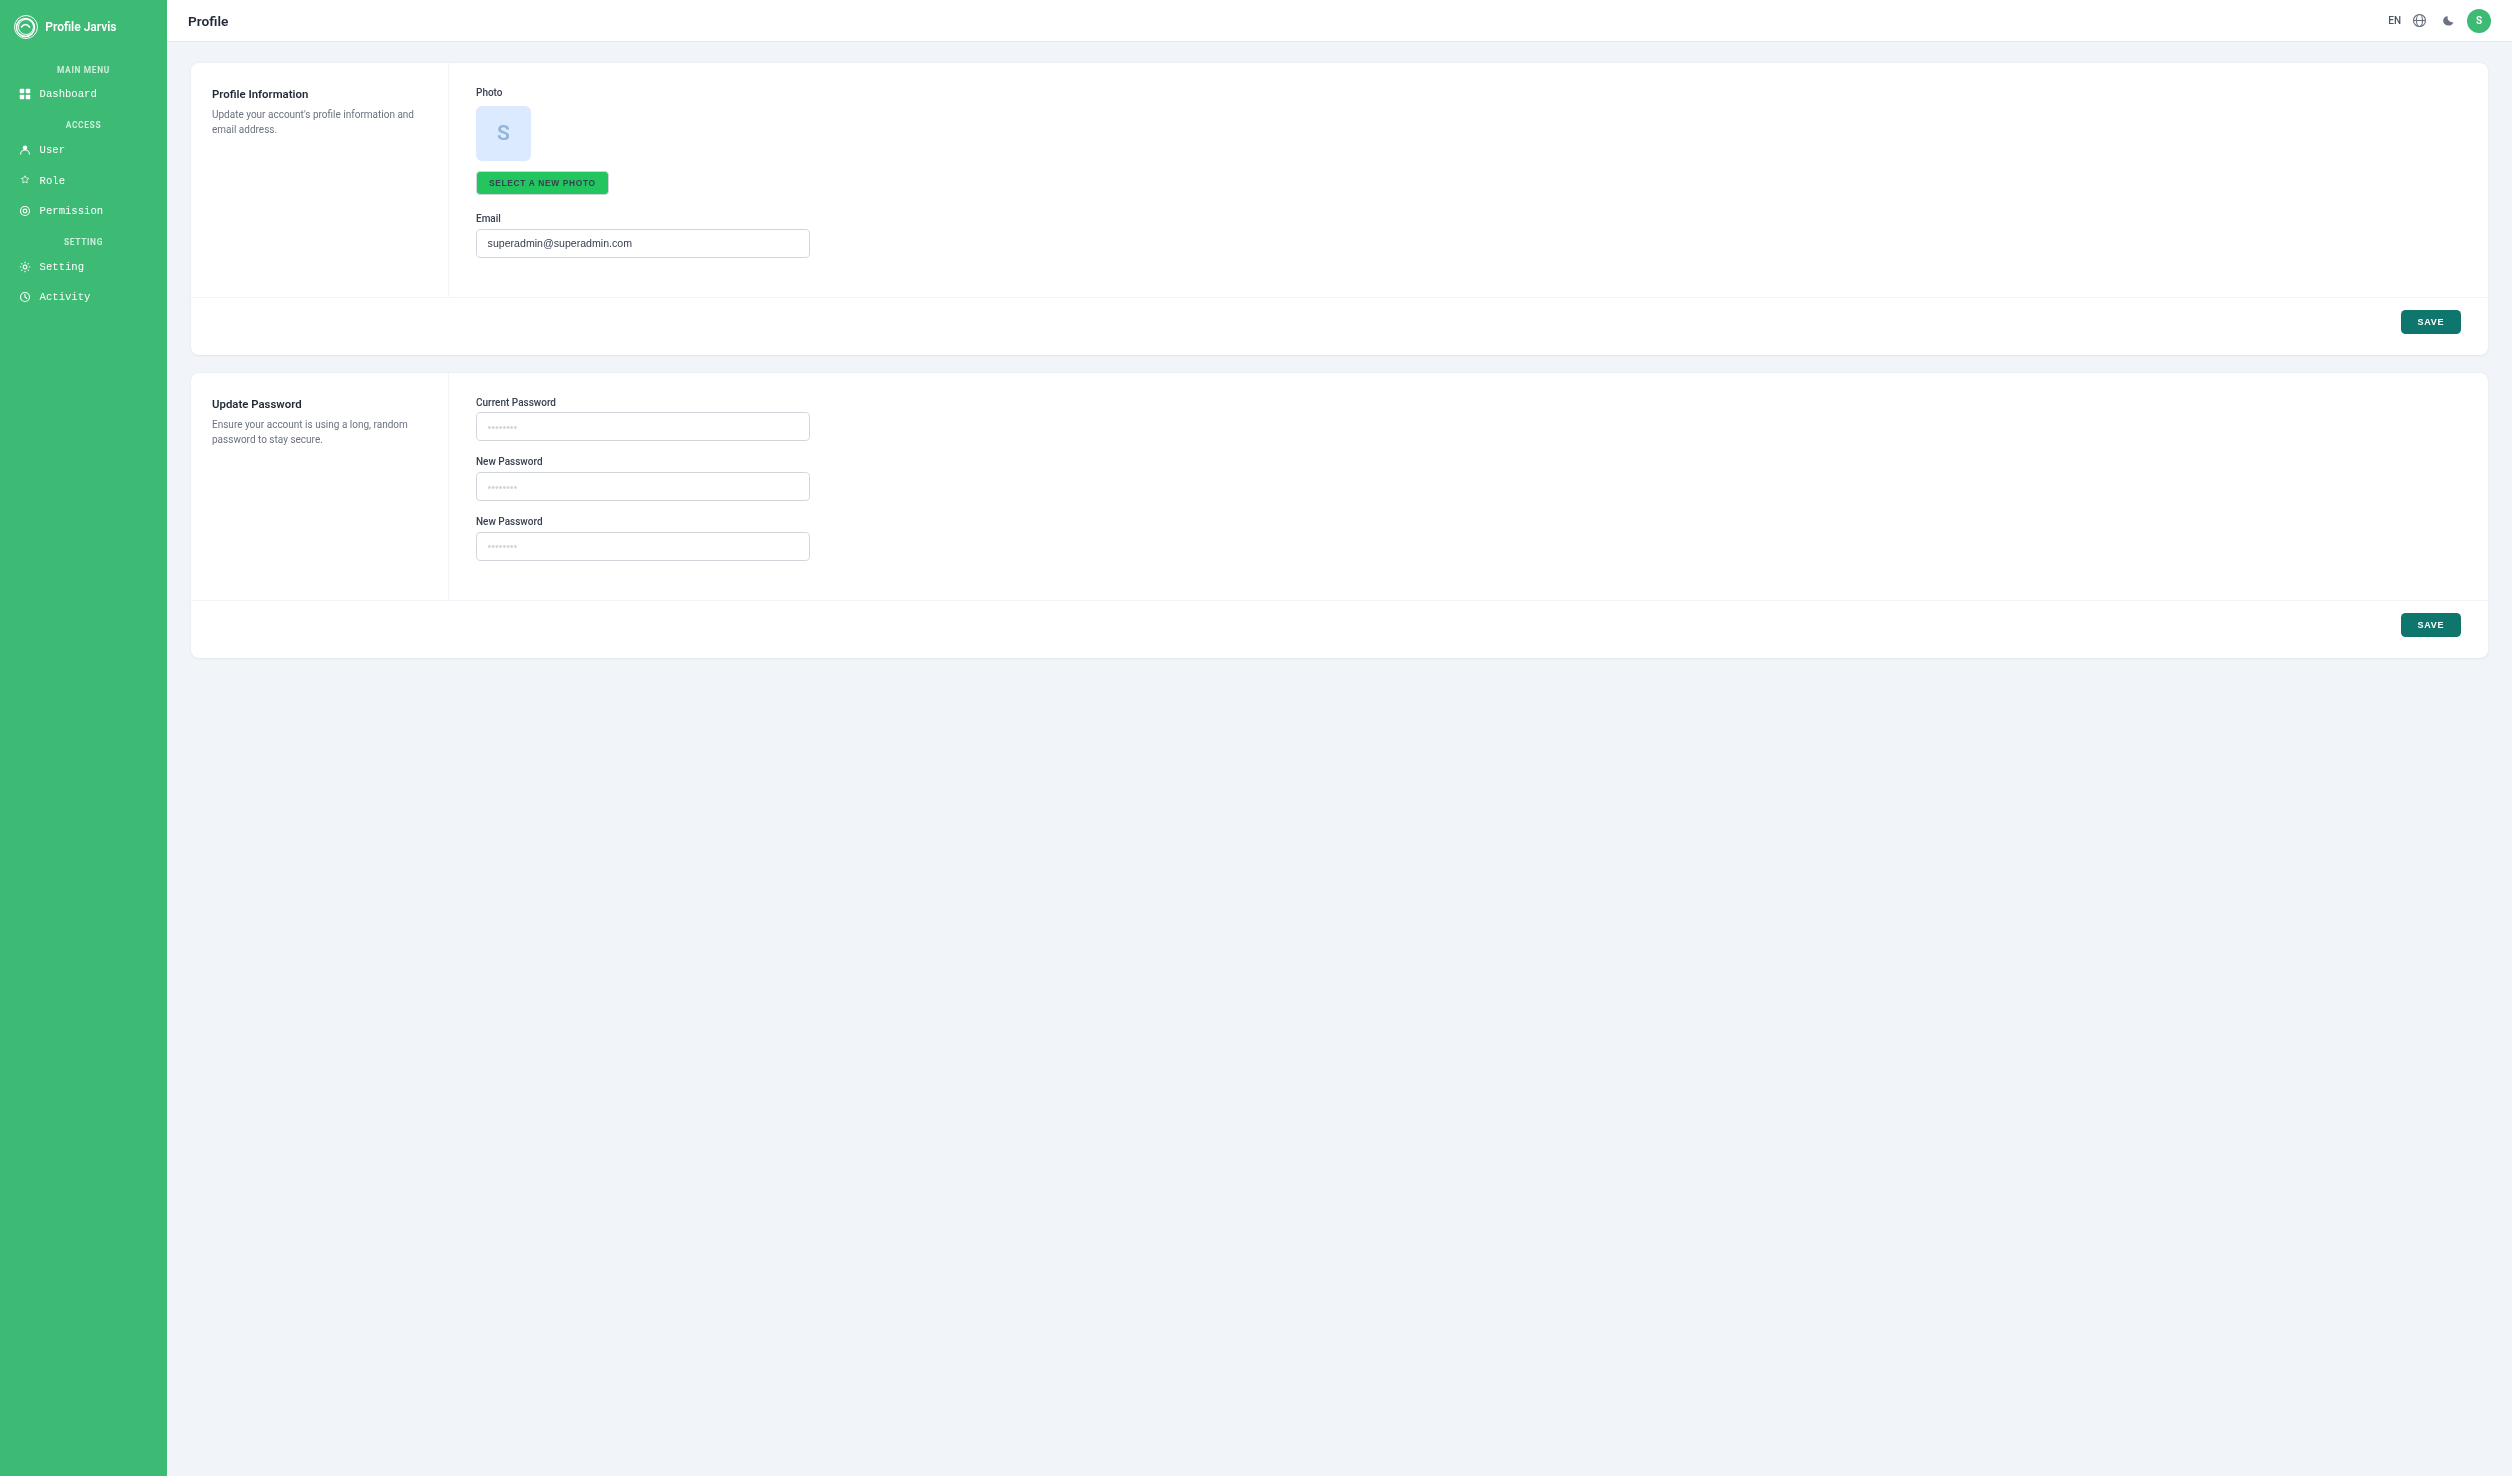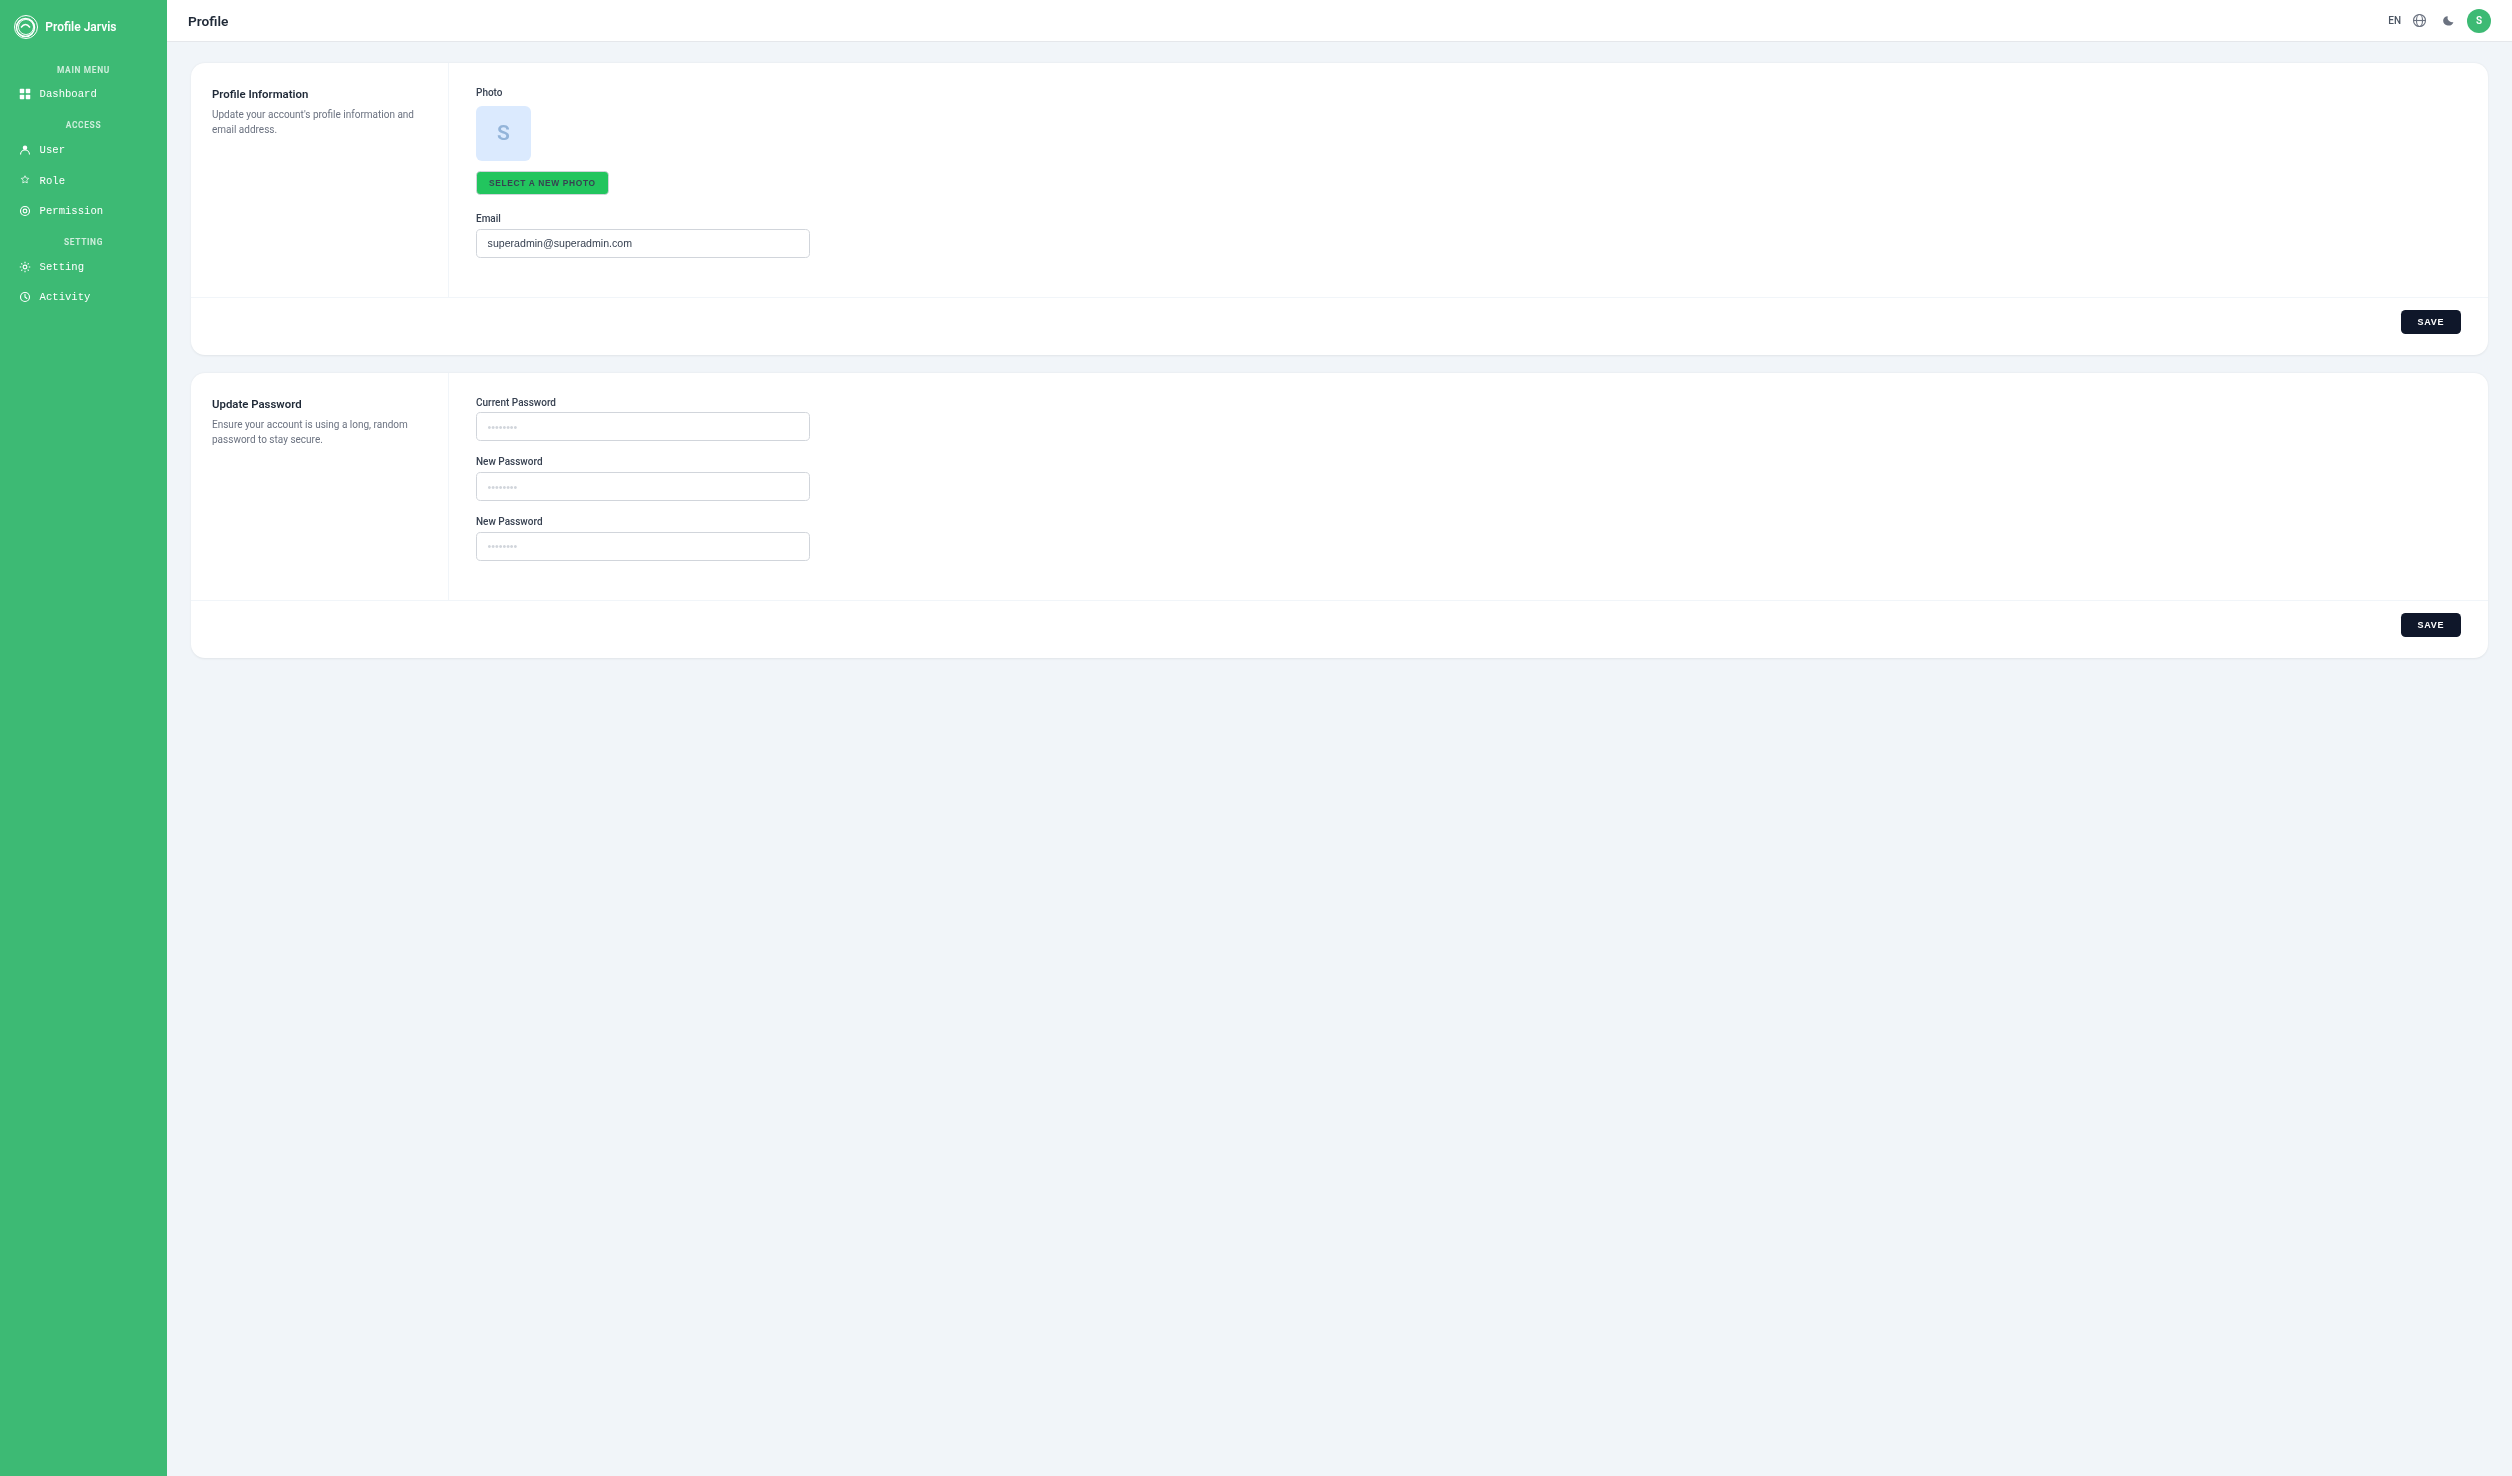--- a/index.html
+++ b/index.html
@@ -139,21 +139,21 @@
     .content {
       flex: 1;
       overflow-y: auto;
       padding: 21px 24px;
       background: #f1f5f9;
     }
 
     
     .section-card {
       background: white;
-      border-radius: 14px;
+      border-radius: 8px;
       margin-bottom: 18px;
       overflow: hidden;
       box-shadow: 0 0.8px 2.3px rgba(0,0,0,0.07);
     }
     .section-inner {
       display: flex;
       gap: 0;
     }
     .section-left {
       width: 258px;
@@ -235,21 +235,21 @@
     .form-input::placeholder { color: #d1d5db; }
 
     
     .save-btn-row {
       display: flex;
       justify-content: flex-end;
       padding: 12px 27px 21px;
       border-top: 0.8px solid #f1f5f9;
     }
     .save-btn {
-      background: #0f172a;
+      background: #0f766e;
       color: white;
       border: none;
       border-radius: 4.6px;
       padding: 6.8px 16.7px;
       font-size: 9px;
       font-weight: 700;
       letter-spacing: 0.08em;
       text-transform: uppercase;
       cursor: pointer;
       transition: background 0.15s;

